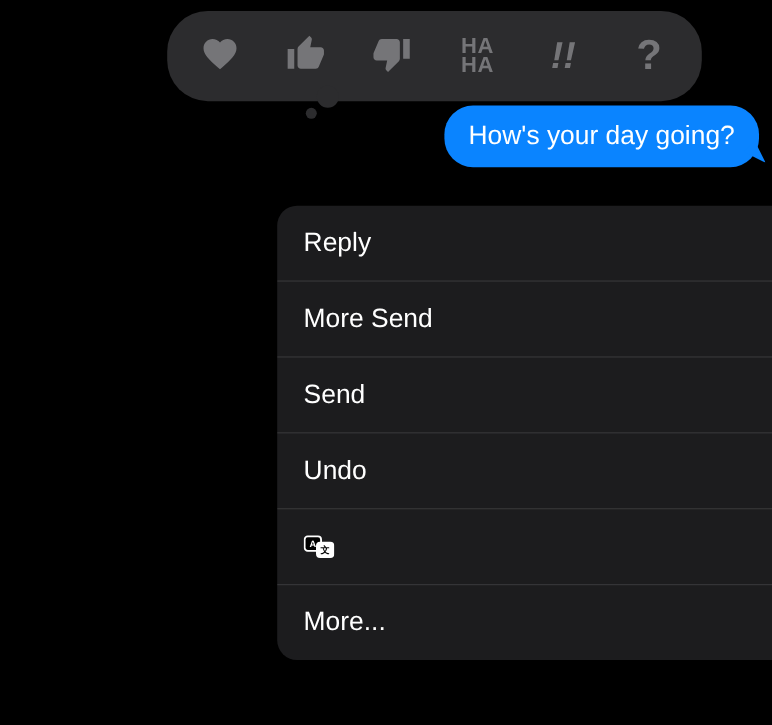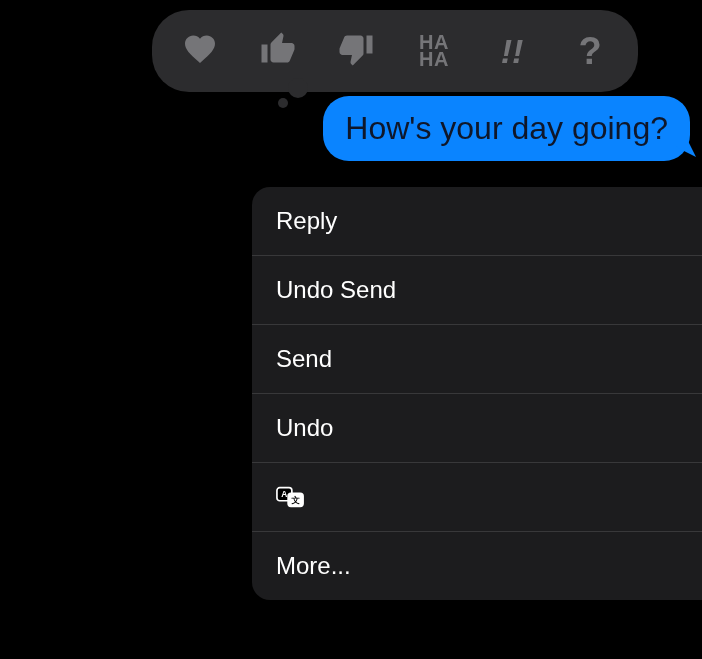--- a/index.html
+++ b/index.html
@@ -52,24 +52,24 @@
       width: 10px;
       height: 10px;
       background: #2c2c2e;
       border-radius: 50%;
     }
     .message-bubble {
       position: absolute;
       top: 96px;
       right: 12px;
       background: #0a84ff;
-      color: #0f172a;
+      color: #ffffff;
       padding: 14px 22px;
       border-radius: 26px;
-      font-size: 32px;
+      font-size: 24px;
       font-weight: 400;
     }
     .message-bubble::after {
       content: "";
       position: absolute;
       right: -6px;
       bottom: 4px;
       width: 20px;
       height: 20px;
       background: #0a84ff;
@@ -177,21 +177,21 @@
   <div class="menu-item">
     <span>Reply</span>
     <span class="menu-icon">
       <svg width="26" height="26" viewBox="0 0 24 24" fill="none" stroke="currentColor" stroke-width="2">
         <path d="M9 14l-5-5 5-5"></path>
         <path d="M4 9h10.5c3 0 5.5 2.5 5.5 5.5V18"></path>
       </svg>
     </span>
   </div>
   <div class="menu-item">
-    <span>Undo Send</span>
+    <span>More Send</span>
     <span class="menu-icon">
       <svg width="26" height="26" viewBox="0 0 24 24" fill="none" stroke="currentColor" stroke-width="2">
         <circle cx="12" cy="12" r="10"></circle>
         <path d="M12 8 L9 11 L12 11 A3 3 0 1 1 9 14"></path>
       </svg>
     </span>
   </div>
   <div class="menu-item">
     <span>Send</span>
     <span class="menu-icon">

